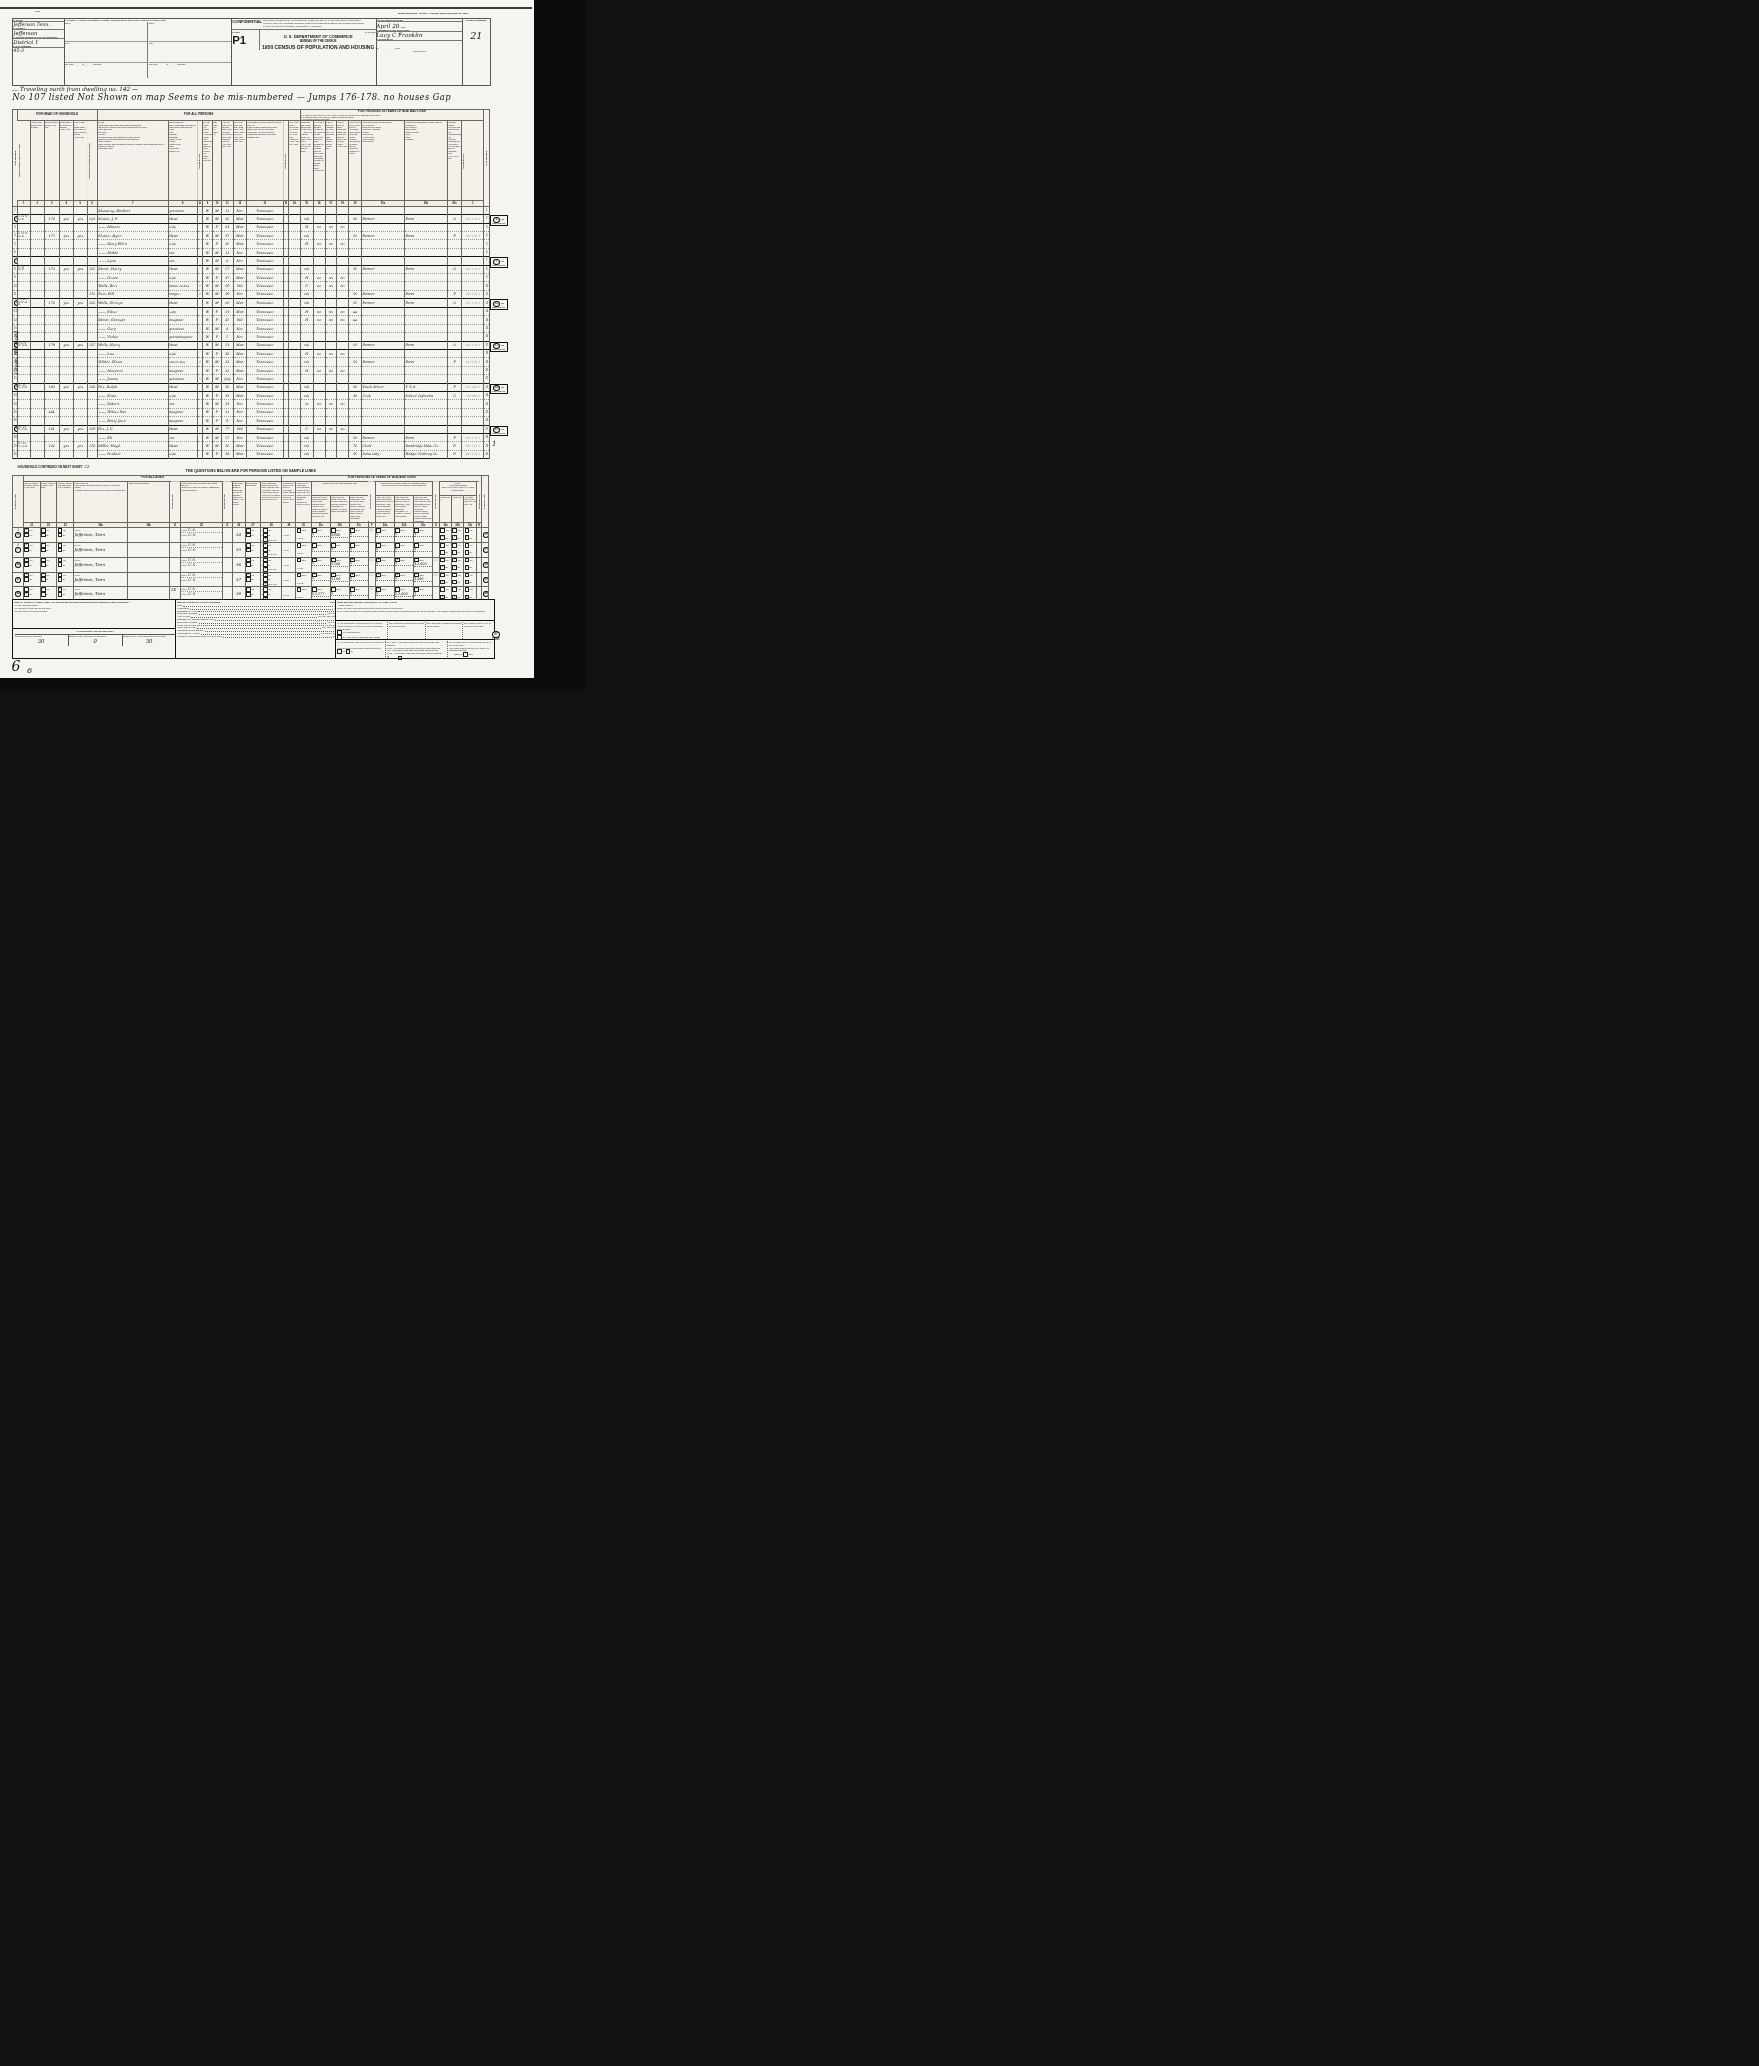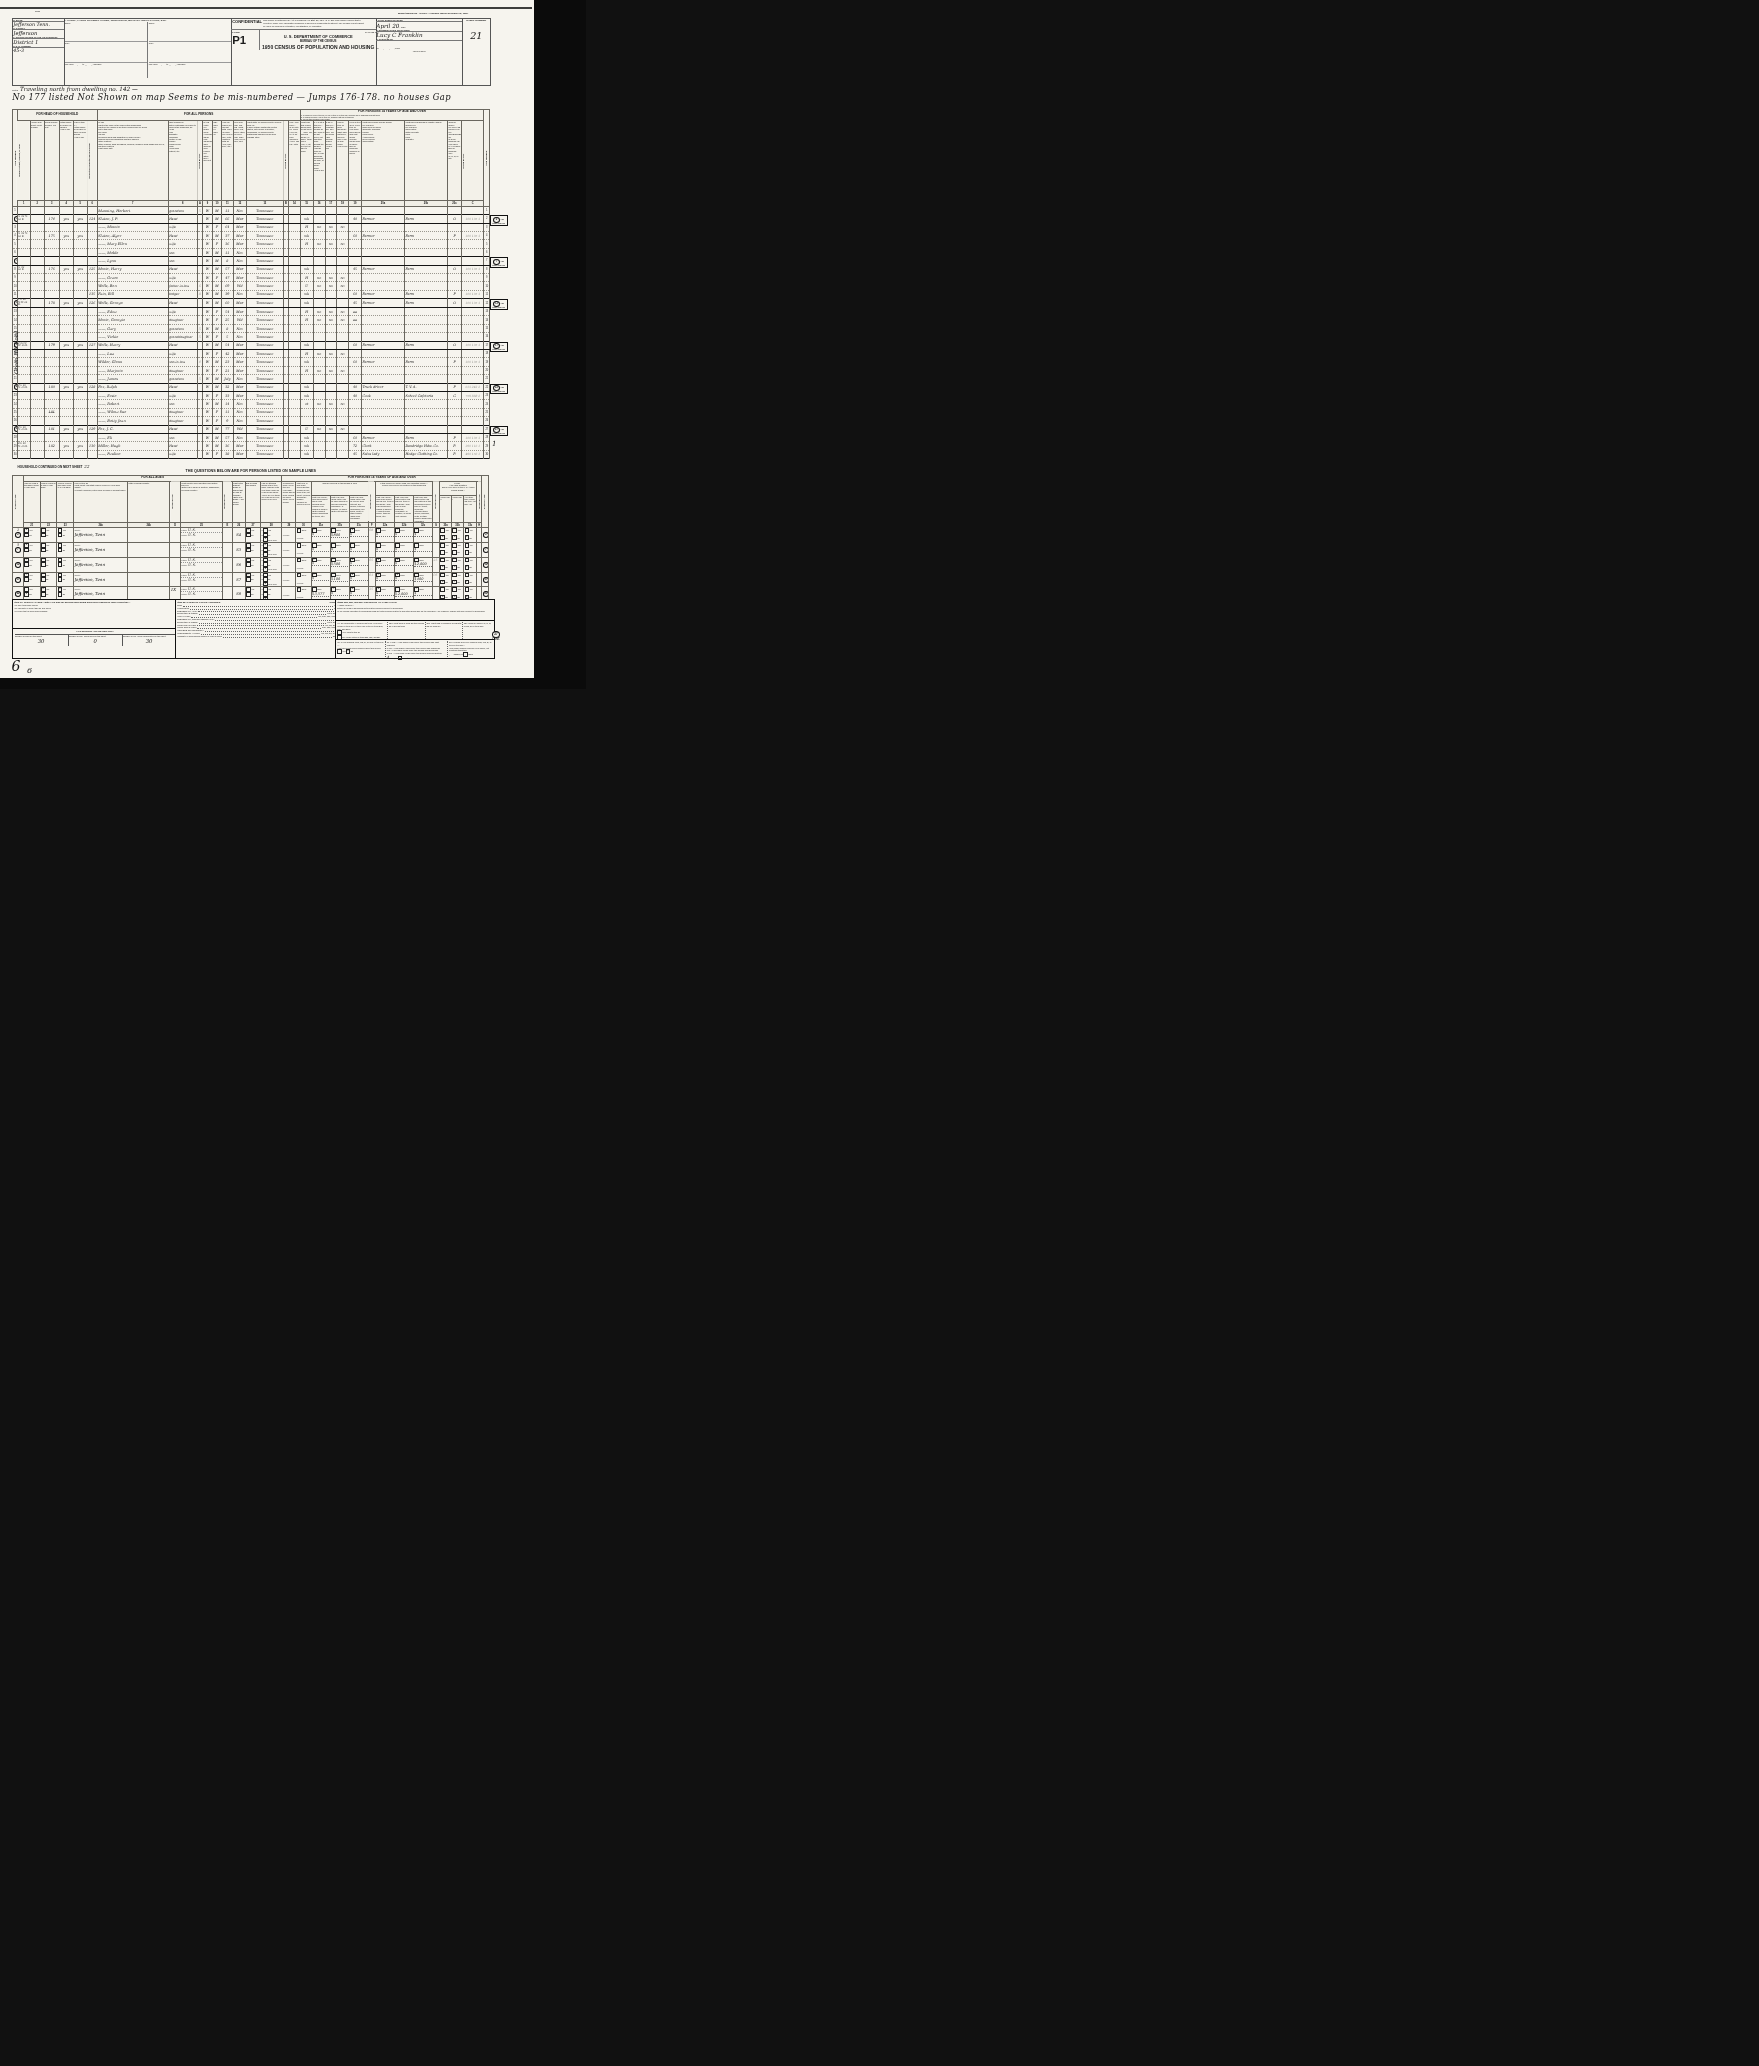--- a/index.html
+++ b/index.html
@@ -125,21 +125,21 @@
 
       <div class="abs" style="left:449px;top:0;width:28px;height:66px;text-align:center;">
         <div class="lbl pre">SHEET NUMBER</div>
         <div class="hw" style="font-size:9.7px;margin-top:8px;">21</div>
       </div>
     </div>
 
     <div class="abs" style="left:12.3px;top:85px;width:477px;">
       <span class="tiny">Notes</span>
       <span class="hw" style="font-size:5.7px;">Traveling north from dwelling no. 142 —</span>
-      <div class="hw note2">No 177 listed   Not Shown on map   Seems to be mis-numbered — Jumps 176-178.  no houses  Gap</div>
+      <div class="hw note2">No 107 listed   Not Shown on map   Seems to be mis-numbered — Jumps 176-178.  no houses  Gap</div>
     </div>
 
     <table class="maintb abs" style="left:12.3px;top:109px;width:477px;border:0.7px solid #111;">
       <colgroup>
         <col style="width:4.4px">
           <col style="width:13px">
           <col style="width:14px">
           <col style="width:15px">
         <col style="width:14px">
           <col style="width:14px">

